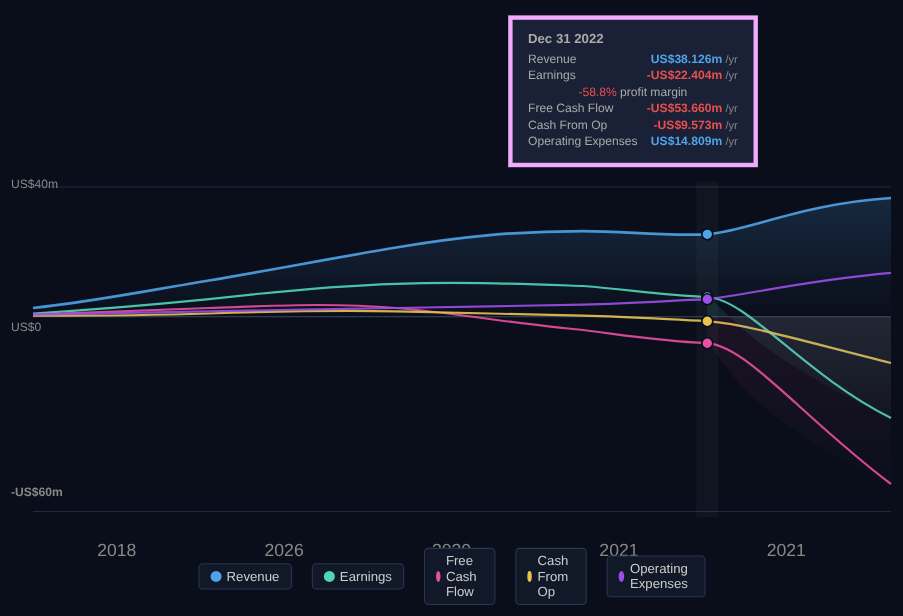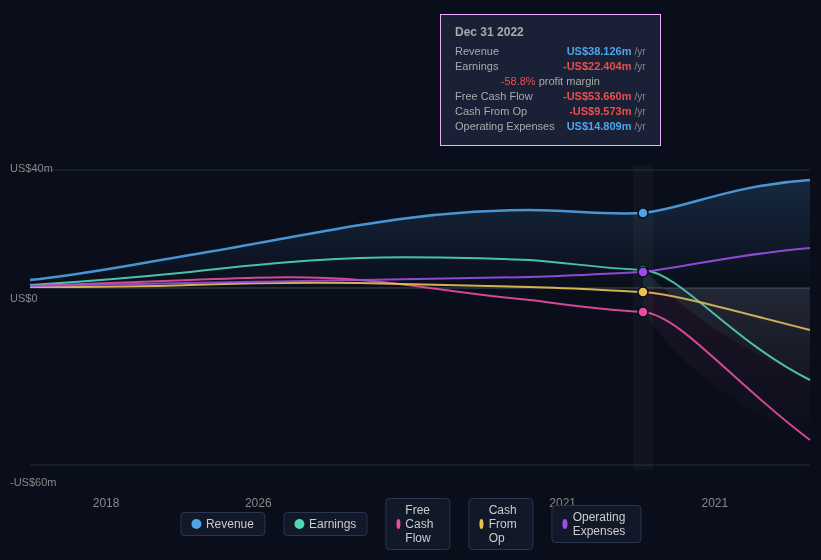--- a/index.html
+++ b/index.html
@@ -16,44 +16,44 @@
     .y-axis-label {
       position: absolute;
       left: 10px;
       font-size: 11px;
       color: #888;
       text-align: right;
     }
 
     .y-label-top { top: 162px; }
     .y-label-mid { top: 280px; margin-top: 12px; }
-    .y-label-bot { top: 476px; }
+    .y-label-bot { top: 442px; font-weight: bold; }
 
     .x-axis {
       position: absolute;
       bottom: 50px;
       left: 0;
       width: 100%;
       display: flex;
       justify-content: space-around;
       padding: 0 30px;
     }
 
     .x-label {
-      font-size: 12px;
+      font-size: 16px;
       color: #888;
     }
 
     
     .tooltip-box {
       position: absolute;
       top: 14px;
-      left: 440px;
+      left: 462px;
       background: #1a2035;
-      border: 1px solid #f0abfc;
+      border: 4px solid #f0abfc;
       padding: 10px 14px;
       min-width: 200px;
       z-index: 10;
     }
 
     .tooltip-date {
       font-size: 12px;
       color: #aaa;
       margin-bottom: 6px;
       font-weight: bold;

